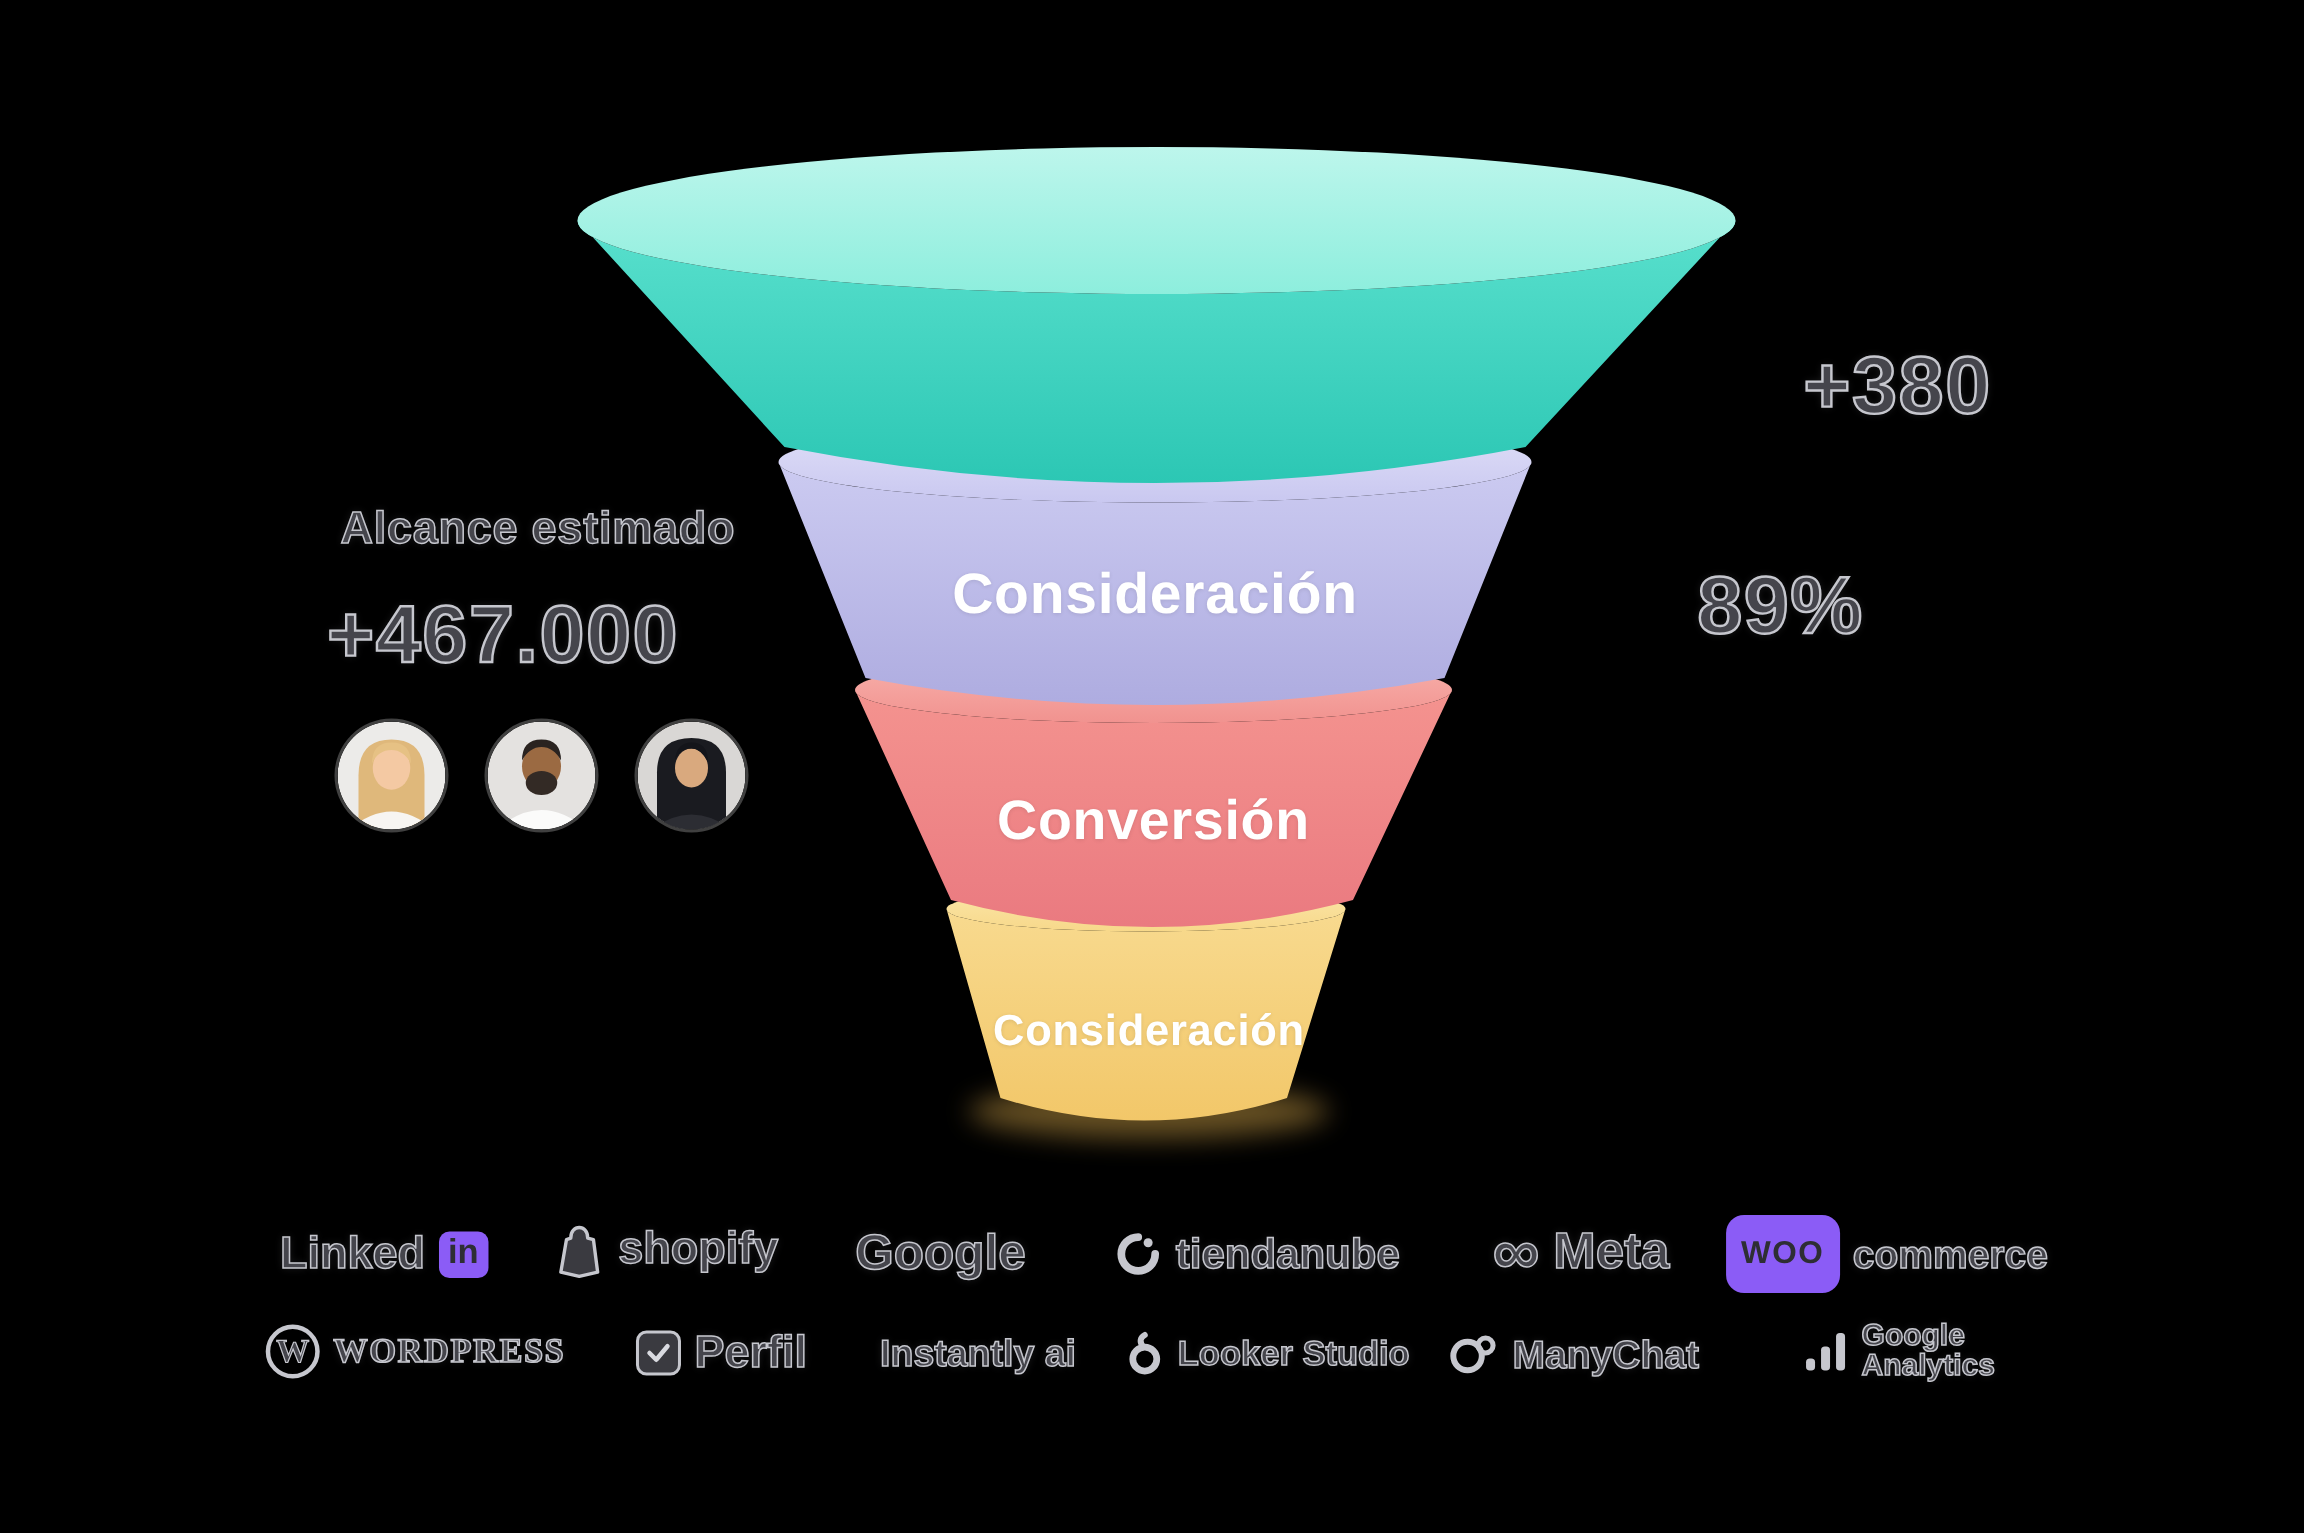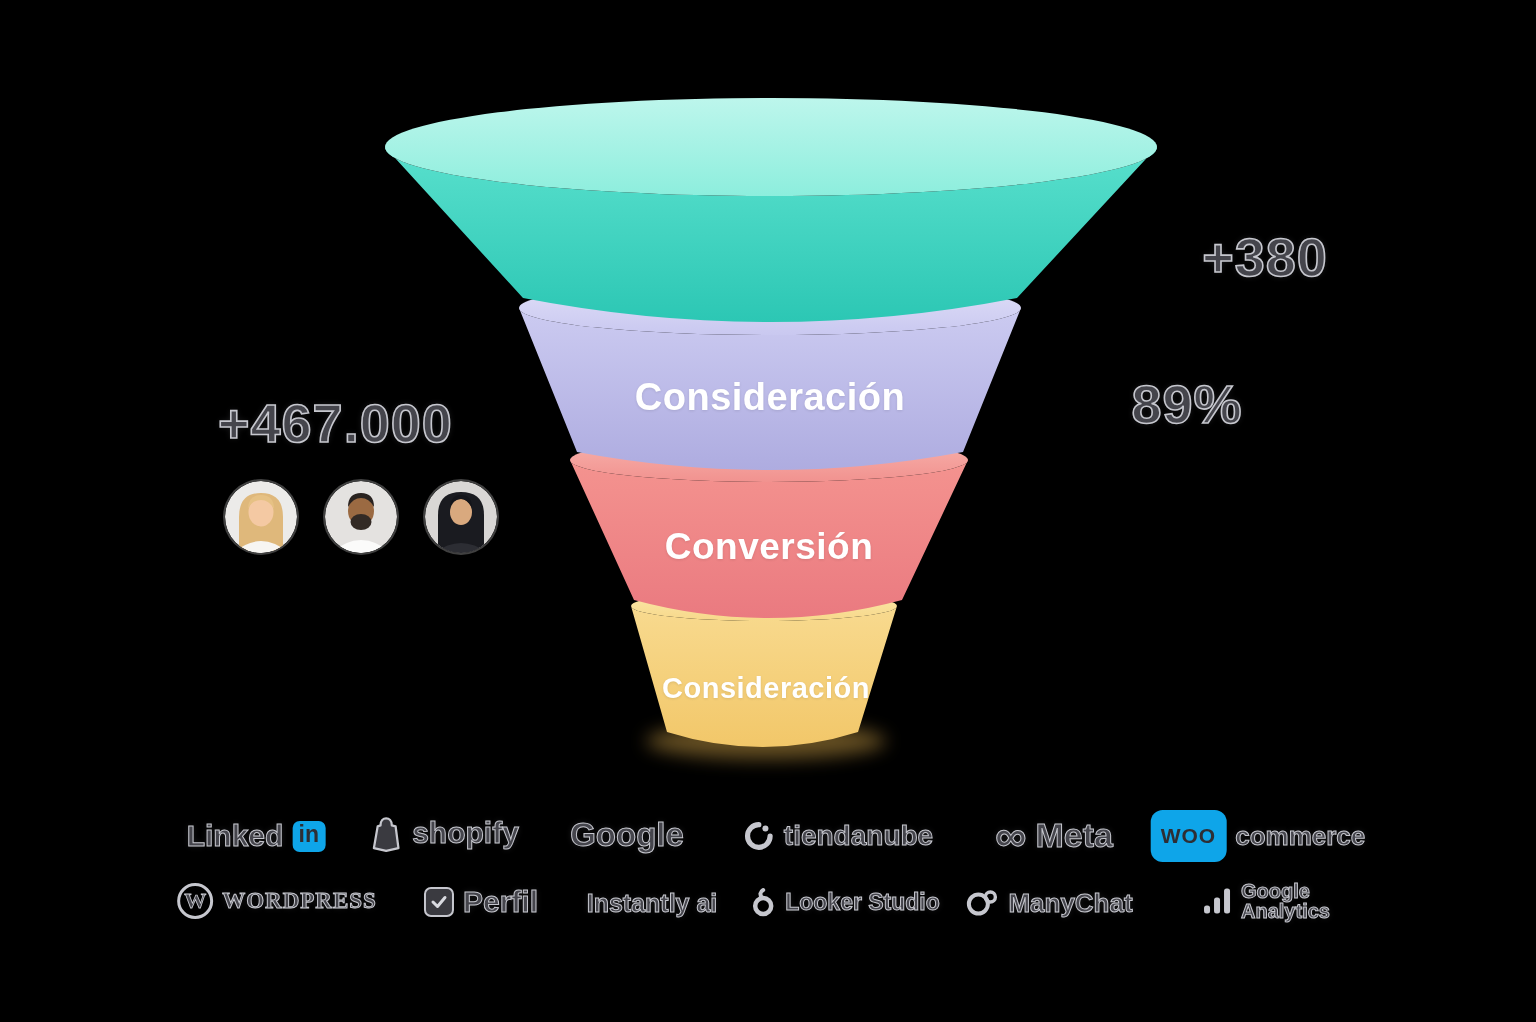--- a/index.html
+++ b/index.html
@@ -37,21 +37,21 @@
   
   .logo{
     position:absolute;transform:translate(-50%,-50%);
     display:flex;align-items:center;gap:9px;white-space:nowrap;
   }
   .lg{font-size:30px;font-weight:800;}
   .md{font-size:26px;font-weight:800;}
   .sm{font-size:23px;font-weight:700;}
   .badge-box{
     display:inline-flex;align-items:center;justify-content:center;
-    background:#0ea5e9;color:#2e2e34;border-radius:7px;
+    background:#8b5cf6;color:#2e2e34;border-radius:7px;
     font-weight:800;-webkit-text-stroke:0;text-shadow:none;
   }
   .li-badge{width:33px;height:31px;font-size:23px;padding-bottom:3px;box-sizing:border-box;}
   .woo-badge{height:52px;padding:0 10px;font-size:21px;border-radius:12px;letter-spacing:1px;}
   .wp-circle{
     display:inline-flex;align-items:center;justify-content:center;
     width:36px;height:36px;border-radius:50%;border:3px solid #c6c7ce;
     color:#45454c;-webkit-text-stroke:.8px #c6c7ce;
     font-family:"Liberation Serif",serif;font-size:22px;font-weight:700;box-sizing:border-box;
   }
@@ -127,20 +127,21 @@
     <g>
       <path d="M385,147 L523,298 Q770,346 1017,298 L1157,147 A386,49 0 0 1 385,147 Z" fill="url(#g-teal)"></path>
       <ellipse cx="771" cy="147" rx="386" ry="49" fill="url(#r-teal)"></ellipse>
     </g>
   </svg>
 
   <div class="stage-label" style="left:770px;top:397px;font-size:38px;">Consideración</div>
   <div class="stage-label" style="left:769px;top:547px;font-size:37px;">Conversión</div>
   <div class="stage-label" style="left:766px;top:688px;font-size:29px;">Consideración</div>
 
+  <div class="abs etched caption" style="left:227px;top:336px;">Alcance estimado</div>
   <div class="abs etched big" style="left:218px;top:392px;">+467.000</div>
 
   <div class="avatars">
     <svg class="avatar" viewBox="0 0 72 72">
       <clipPath id="avc1">
           <circle cx="36" cy="36" r="36"></circle>
         </clipPath>
       <g clip-path="url(#avc1)">
         <rect width="72" height="72" fill="#ecebe9"></rect>
         <path d="M14 70 L14 36 Q14 12 36 12 Q58 12 58 36 L58 70 Z" fill="#dfb87b"></path>

